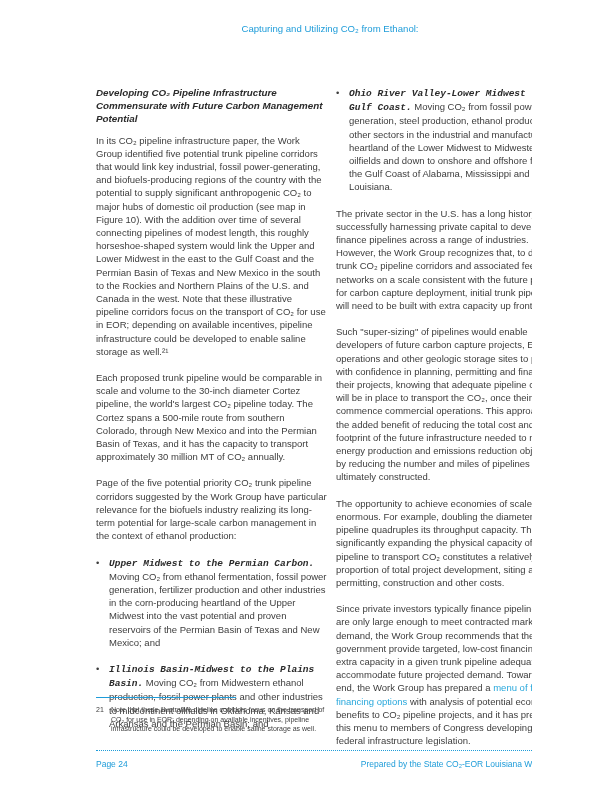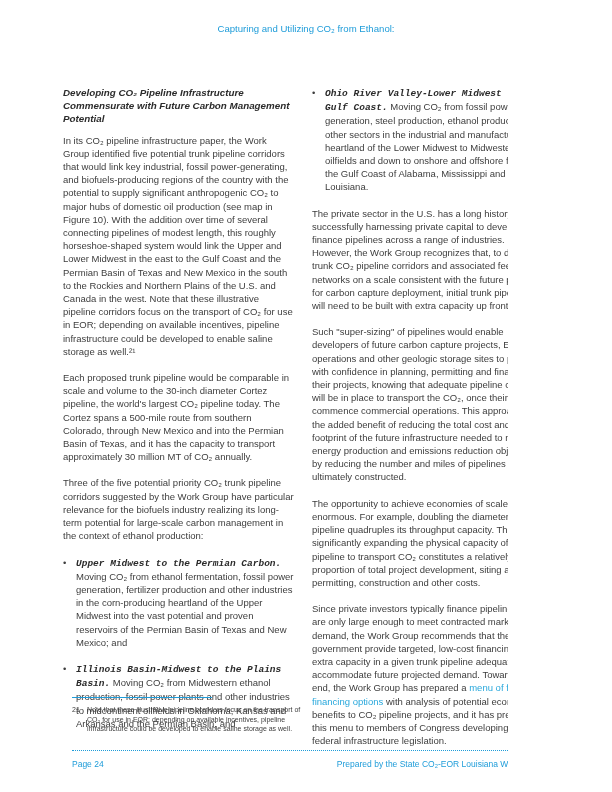--- a/index.html
+++ b/index.html
@@ -8,38 +8,39 @@
     font-family: "Liberation Sans", "DejaVu Sans", sans-serif;
     color: #3d3d3d;
     position: relative;
   }
   .page {
     position: absolute;
     width: 508px;
     height: 792px;
     background: #ffffff;
     overflow: hidden;
+    margin-left: 24px;
   }
   .doc-header {
     position: absolute;
     top: 22px;
     left: 0;
     width: 612px;
     text-align: center;
     color: #1e9cd9;
     font-size: 9.6px;
     line-height: 14px;
   }
   .col {
     position: absolute;
     top: 86px;
     font-size: 9.5px;
     line-height: 13.2px;
   }
-  .col-left  { left: 63px;  width: 231px; }
+  .col-left  { left: 72px;  width: 231px; }
   .col-right { left: 312px; width: 234px; }
   .section-heading {
     font-weight: bold;
     font-style: italic;
     color: #2b2b2b;
     font-size: 9.8px;
     line-height: 13.2px;
     margin-bottom: 8px;
   }
   p.body-para { margin-bottom: 13px; }
@@ -103,21 +104,21 @@
 <div class="page">
 
   <div class="doc-header">
     <div>Capturing and Utilizing CO₂ from Ethanol:</div>
   </div>
 
   <div class="col col-left">
     <div class="section-heading">Developing CO₂ Pipeline Infrastructure Commensurate with Future Carbon Management Potential</div>
     <p class="body-para">In its CO₂ pipeline infrastructure paper, the Work Group identified five potential trunk pipeline corridors that would link key industrial, fossil power-generating, and biofuels-producing regions of the country with the potential to supply significant anthropogenic CO₂ to major hubs of domestic oil production (see map in Figure 10). With the addition over time of several connecting pipelines of modest length, this roughly horseshoe-shaped system would link the Upper and Lower Midwest in the east to the Gulf Coast and the Permian Basin of Texas and New Mexico in the south to the Rockies and Northern Plains of the U.S. and Canada in the west. Note that these illustrative pipeline corridors focus on the transport of CO₂ for use in EOR; depending on available incentives, pipeline infrastructure could be developed to enable saline storage as well.²¹</p>
     <p class="body-para">Each proposed trunk pipeline would be comparable in scale and volume to the 30-inch diameter Cortez pipeline, the world's largest CO₂ pipeline today. The Cortez spans a 500-mile route from southern Colorado, through New Mexico and into the Permian Basin of Texas, and it has the capacity to transport approximately 30 million MT of CO₂ annually.</p>
-    <p class="body-para">Three of the five potential priority CO₂ trunk pipeline corridors suggested by the Work Group have particular relevance for the biofuels industry realizing its long-term potential for large-scale carbon management in the context of ethanol production:</p>
+    <p class="body-para">Page of the five potential priority CO₂ trunk pipeline corridors suggested by the Work Group have particular relevance for the biofuels industry realizing its long-term potential for large-scale carbon management in the context of ethanol production:</p>
 
     <div class="bullet-item">
       <span class="bullet-marker">•</span>
       <span class="bullet-body"><span class="bullet-lead">Upper Midwest to the Permian Carbon.</span><span> Moving CO₂ from ethanol fermentation, fossil power generation, fertilizer production and other industries in the corn-producing heartland of the Upper Midwest into the vast potential and proven reservoirs of the Permian Basin of Texas and New Mexico; and</span></span>
     </div>
 
     <div class="bullet-item">
       <span class="bullet-marker">•</span>
       <span class="bullet-body"><span class="bullet-lead">Illinois Basin-Midwest to the Plains Basin.</span><span> Moving CO₂ from Midwestern ethanol production, fossil power plants and other industries to midcontinent oilfields in Oklahoma, Kansas and Arkansas and the Permian Basin; and</span></span>
     </div>

